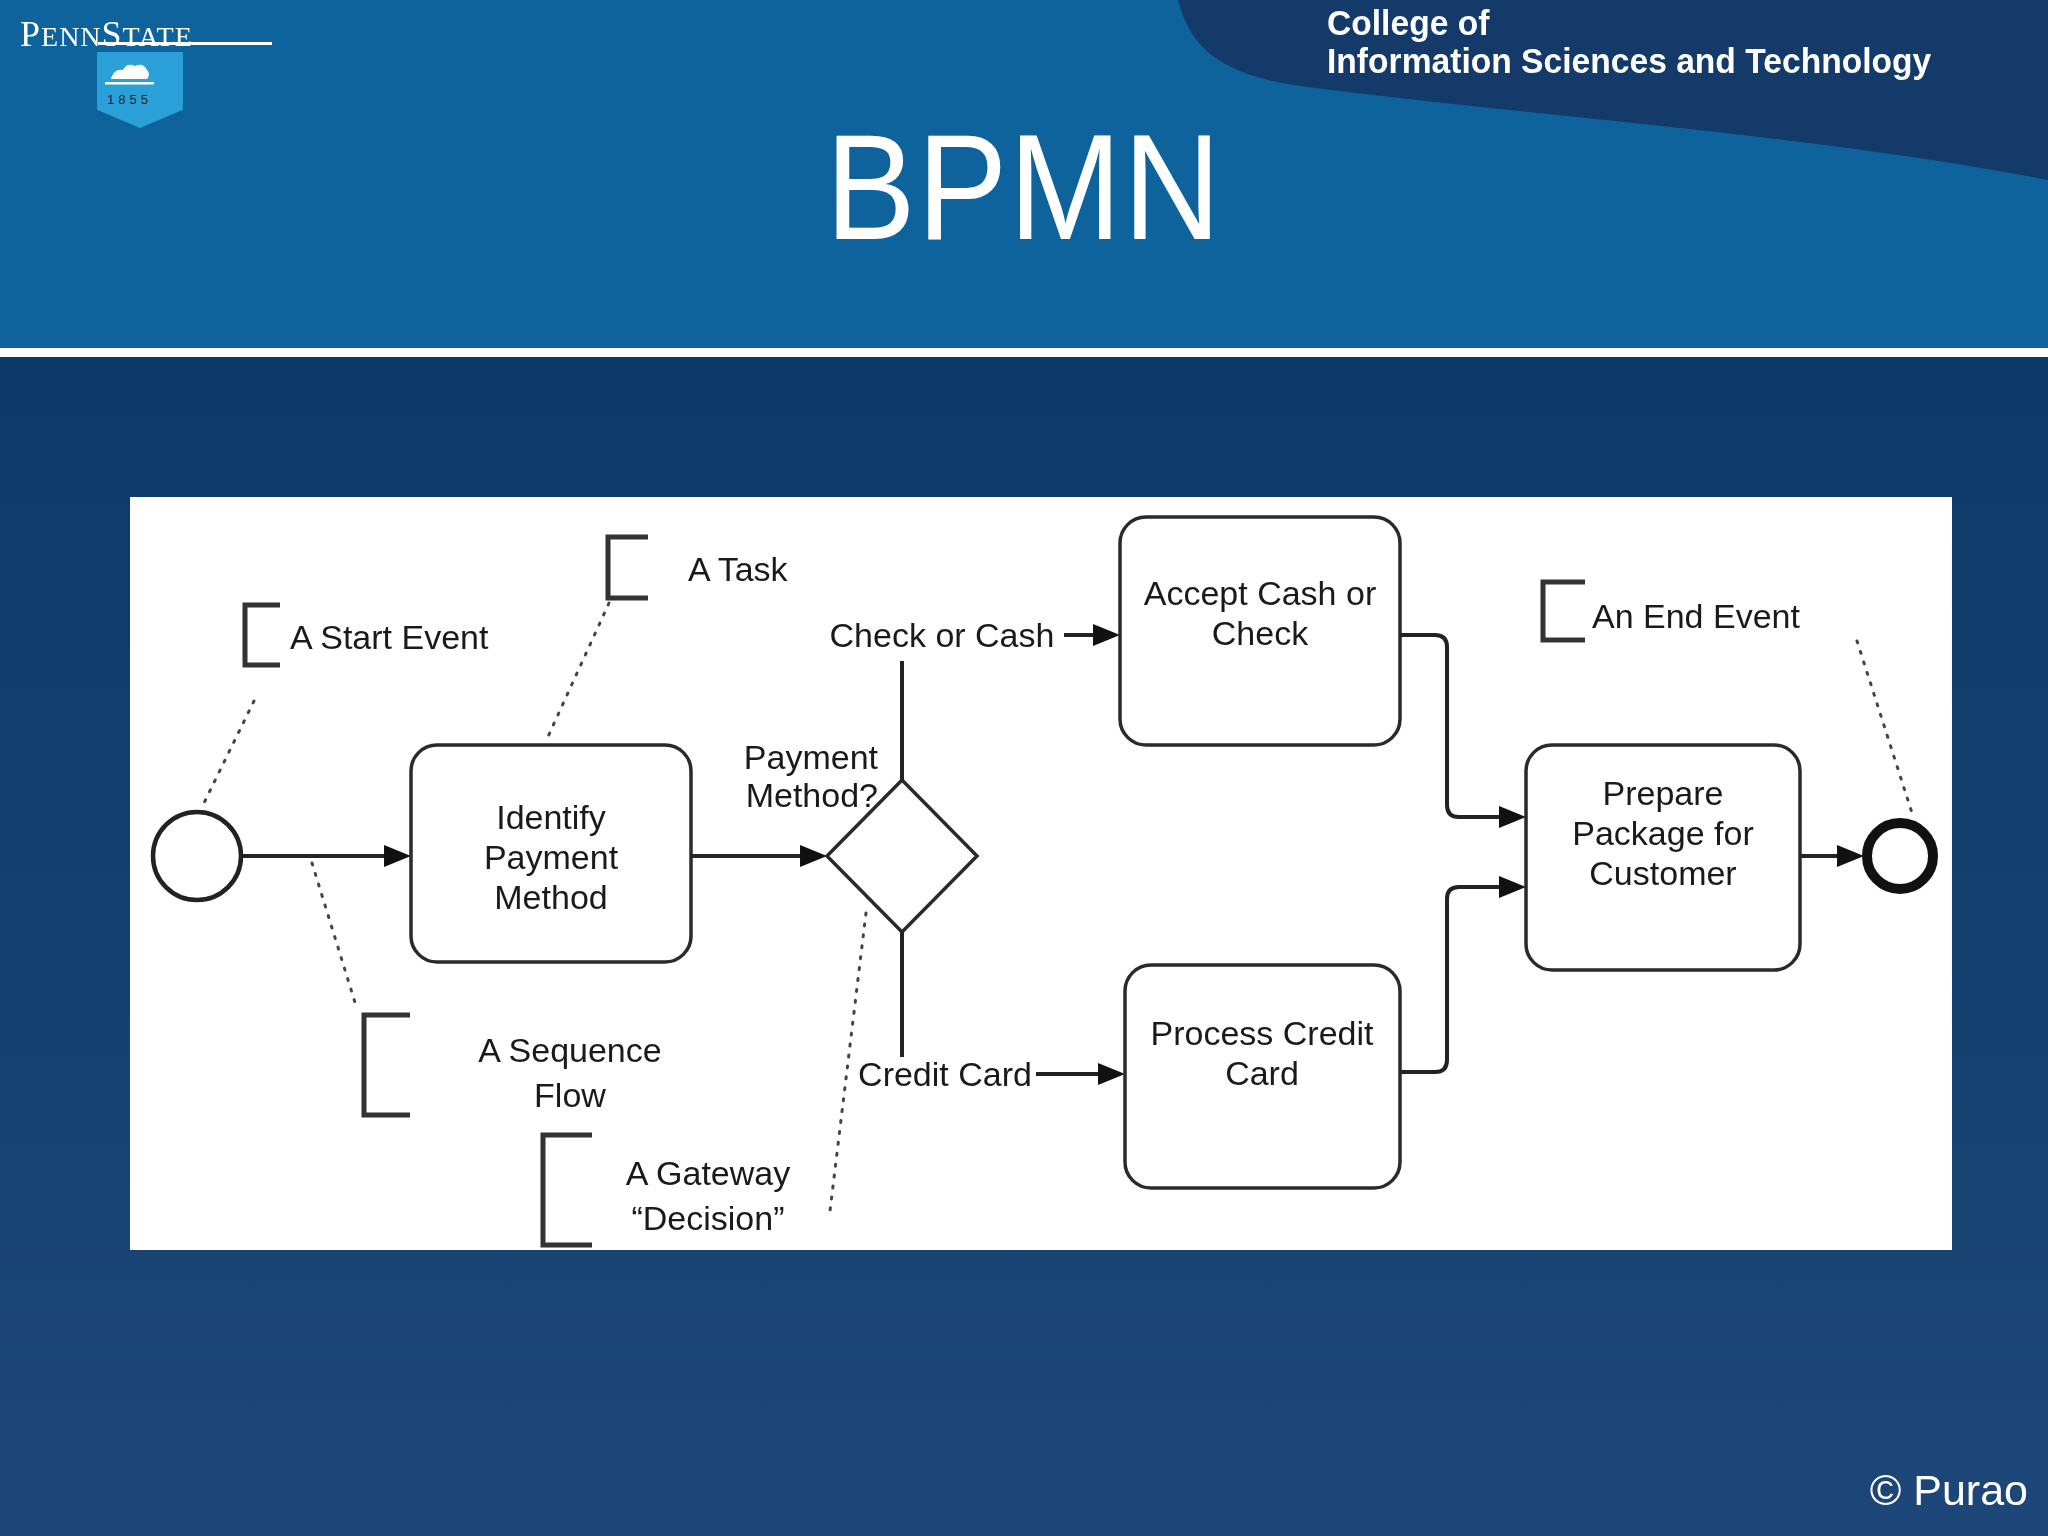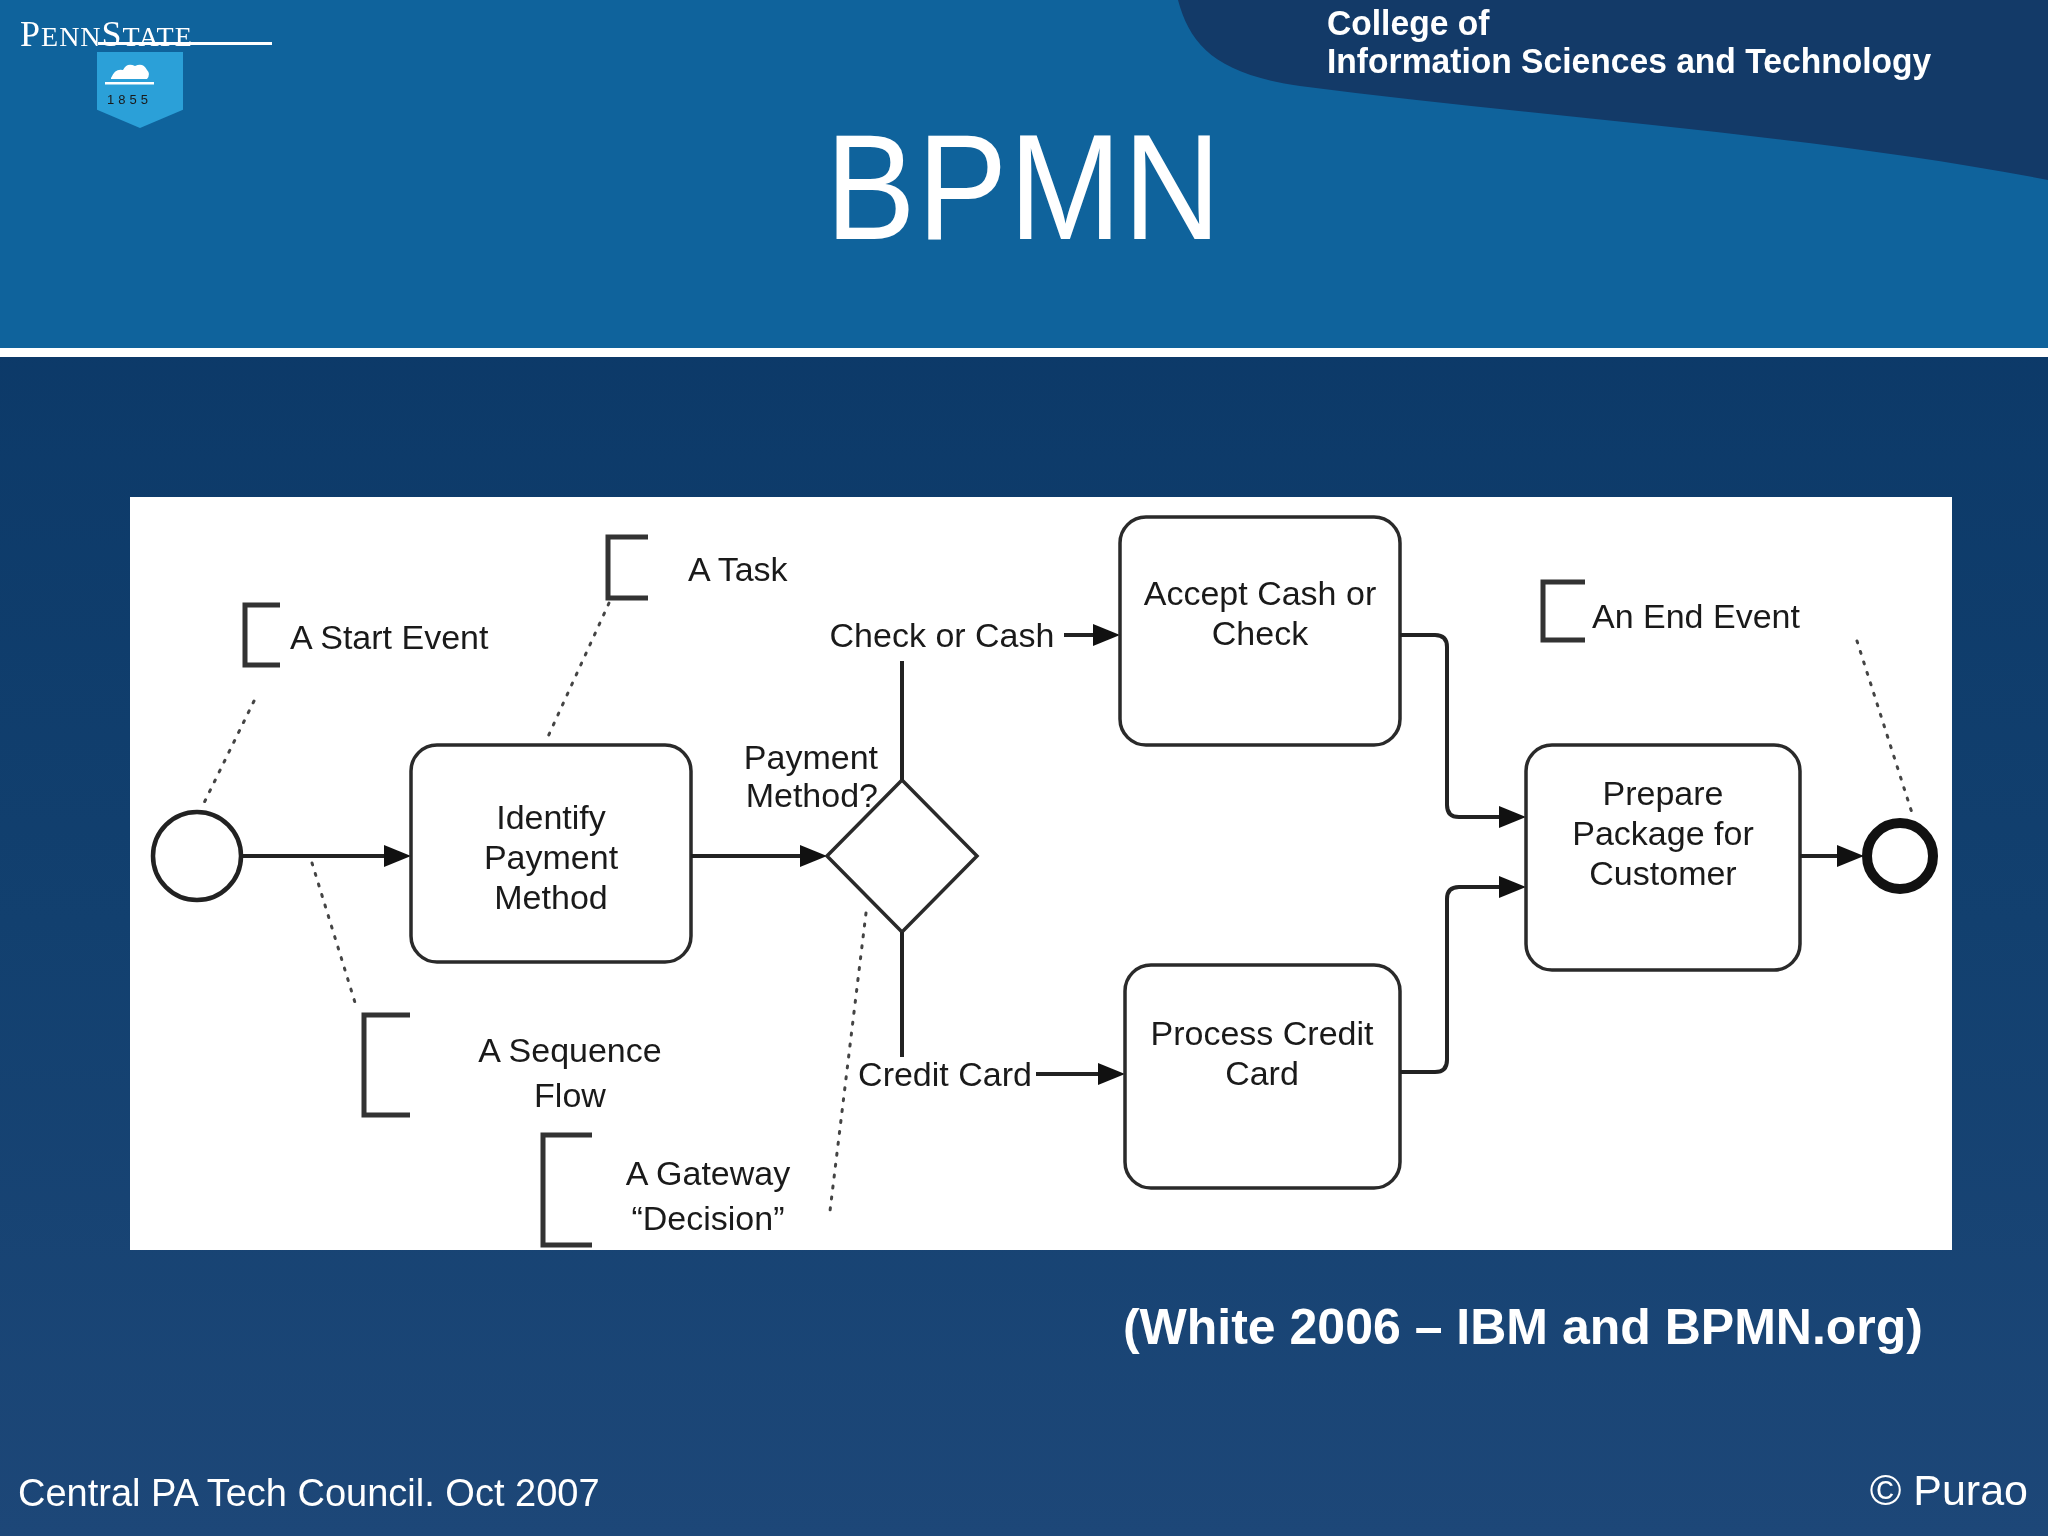--- a/index.html
+++ b/index.html
@@ -135,17 +135,15 @@
       <text x="578" y="733" text-anchor="middle">“Decision”</text>
       <line x1="736" y1="416" x2="700" y2="714" stroke="#444444" stroke-width="3" stroke-dasharray="2 9" stroke-linecap="round"></line>
 
       <path d="M 1455 85 L 1413 85 L 1413 143 L 1455 143" fill="none" stroke="#333333" stroke-width="5"></path>
       <text x="1462" y="131">An End Event</text>
       <line x1="1727" y1="144" x2="1782" y2="316" stroke="#444444" stroke-width="3" stroke-dasharray="2 9" stroke-linecap="round"></line>
 
     </svg>
   </div>
 
-  <div class="caption">(White 2006 – IBM and BPMN.org)</div>
-  <div class="footer-left">Central PA Tech Council. Oct 2007</div>
   <div class="footer-right">© Purao</div>
 
 </div>
 
 </body></html>

